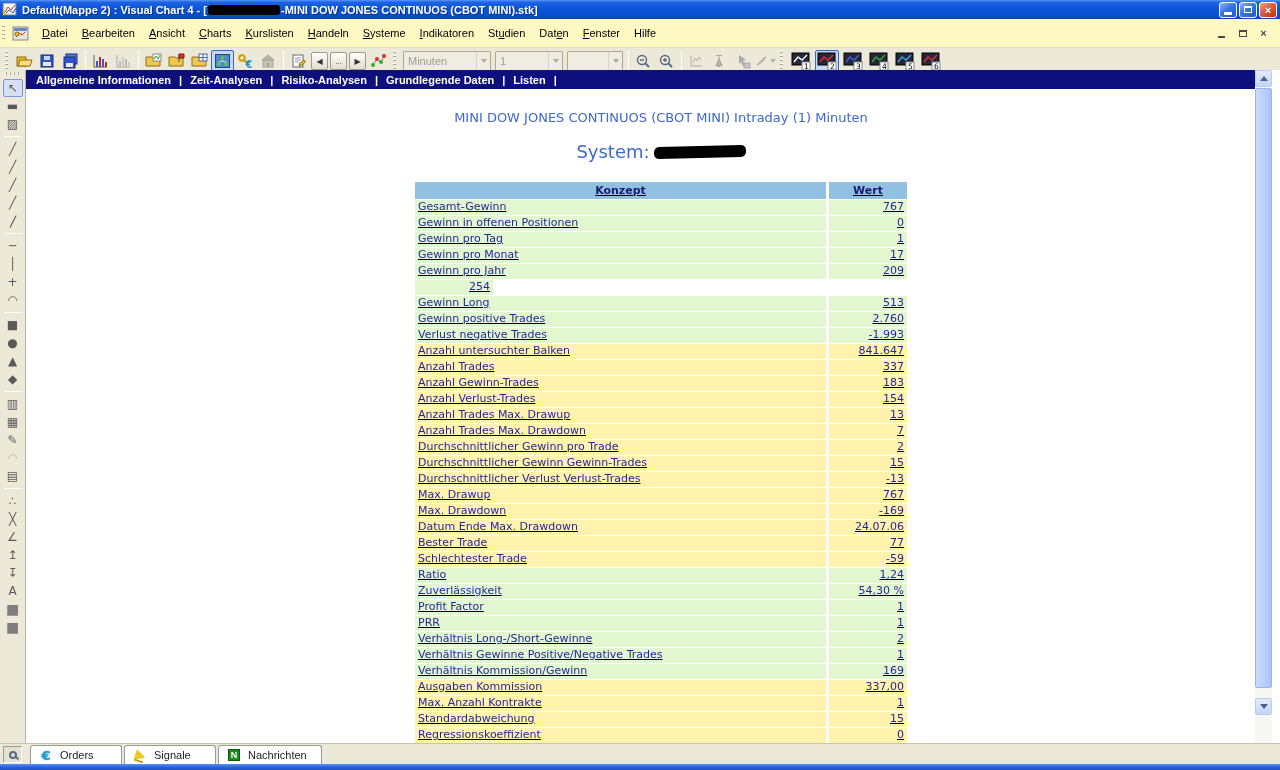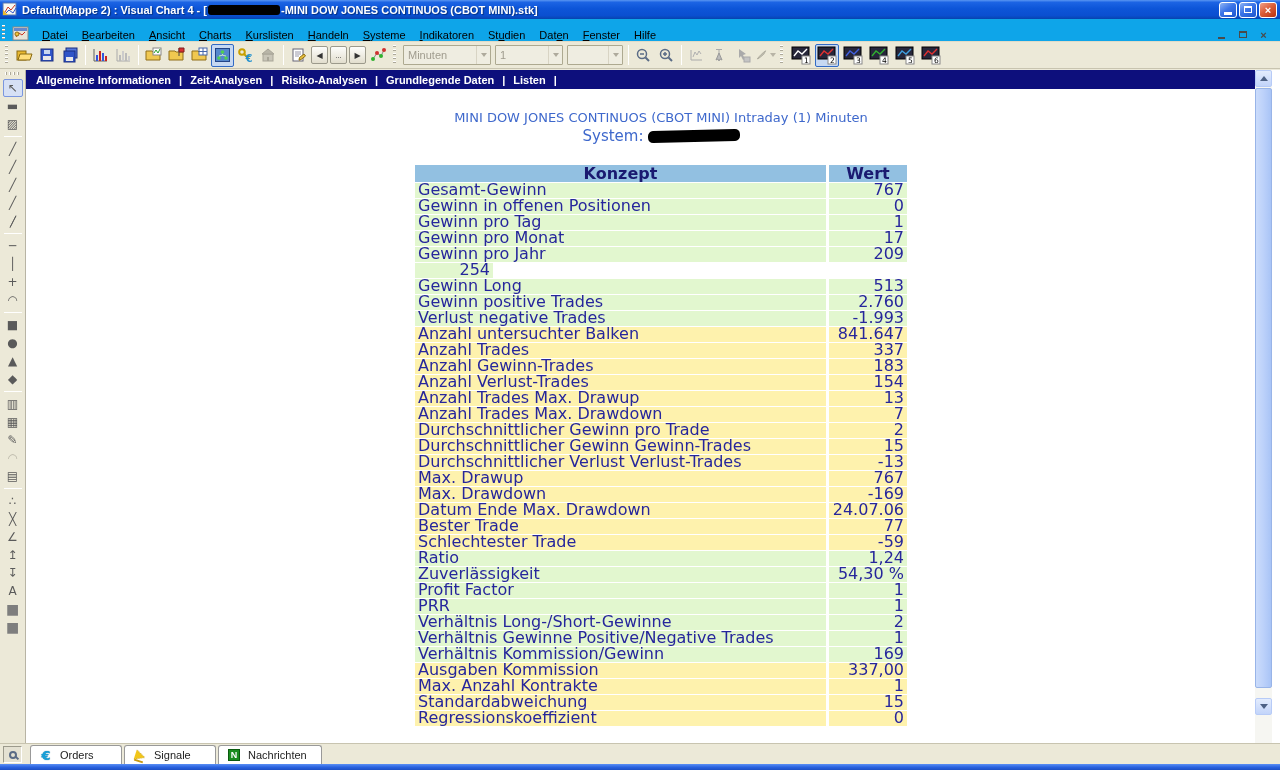--- a/index.html
+++ b/index.html
@@ -17,21 +17,21 @@
   .redact-title { width:72px; height:10px; margin:0 1px; }
   .tb-btns { display:flex; gap:2px; }
   .tbb { width:18px; height:16px; border-radius:3px; border:1px solid #fff;
     display:flex; align-items:center; justify-content:center; color:#fff; font-size:11px; font-weight:bold; text-shadow:none; }
   .tbb.blue { background:linear-gradient(145deg,#8FB4F4 0%,#3B74E8 45%,#1E55CE 100%); }
   .tbb.red  { background:linear-gradient(145deg,#F0A088 0%,#DD5F3A 45%,#B83010 100%); }
   .glyph-min { width:8px; height:3px; background:#fff; margin-top:8px; }
   .glyph-restore { width:8px; height:7px; border:1px solid #fff; border-top:2px solid #fff; }
 
   
-  .menubar { height:23px; display:flex; align-items:flex-end; background:#0ea5e9;
+  .menubar { height:29px; display:flex; align-items:center; background:#fef9c3;
     border-bottom:1px solid #E0DCC8; font-size:11px; color:#000; }
   .grip { width:5px; height:16px; margin:0 3px 0 2px;
     background:repeating-linear-gradient(180deg,#fff 0 1px,#ACA899 1px 2px,transparent 2px 4px); background-size:3px 4px; background-repeat:repeat-y; }
   .mdi-icon { width:17px; height:15px; margin:0 6px 0 2px; }
   .mi { padding:3px 7px; cursor:default; }
   .mi u { text-decoration:underline; }
   .mdi-controls { margin-left:auto; display:flex; align-items:center; gap:8px; padding-right:10px; color:#4A4A4A; }
   .mdic { width:13px; height:13px; display:flex; align-items:center; justify-content:center; font-size:11px; font-weight:bold; }
   .g-min { width:7px; height:2px; background:#4A4A4A; margin-top:7px; }
   .g-res { width:8px; height:7px; border:1px solid #4A4A4A; border-top:2px solid #4A4A4A; }
@@ -71,24 +71,24 @@
 
   .content { position:relative; flex:1; background:#fff; overflow:hidden; }
   .navbar { height:19px; background:#0D0F7C; color:#fff; display:flex; align-items:center;
     font-size:11px; font-weight:bold; padding-left:5px; margin-right:25px; }
   .navlink { padding:0 5px; cursor:default; }
   .navsep { padding:0 3px; color:#fff; }
 
   .report { position:absolute; top:19px; left:0; right:25px; bottom:0; background:#fff;
     font-family:"DejaVu Sans", sans-serif;padding-left:41px; }
   .report-title { margin-top:21px; text-align:center; color:#3E68CC; font-size:13px; }
-  .report-system { margin-top:2px; text-align:center; color:#3E68CC; font-size:15px; display:flex; justify-content:center; align-items:center; gap:4px; }
+  .report-system { margin-top:16px; text-align:center; color:#3E68CC; font-size:18px; display:flex; justify-content:center; align-items:center; gap:4px; }
   .redact-system { width:92px; height:12px; border-radius:5px; transform:rotate(-1.5deg); }
 
-  .rtable { width:492px; margin:20px auto 0 auto; font-size:16px; }
+  .rtable { width:492px; margin:20px auto 0 auto; font-size:11px;text-decoration:underline; }
   .thead { display:flex; height:17px; }
   .th { background:#92C0E1; color:#1A1A70; font-weight:bold; text-align:center; line-height:17px; }
   .th.k { width:411px; margin-right:3px; }
   .th.w { width:78px; }
   .trow { display:flex; height:15px; margin-top:1px; }
   .td { color:#26269C; line-height:14px; white-space:nowrap; overflow:hidden; }
   .td.k { width:411px; margin-right:3px; padding-left:3px; }
   .td.w { width:78px; text-align:right; padding-right:3px; }
   .trow.g .td { background:#E2F7CF; }
   .trow.y .td { background:#FEF2AD; }

